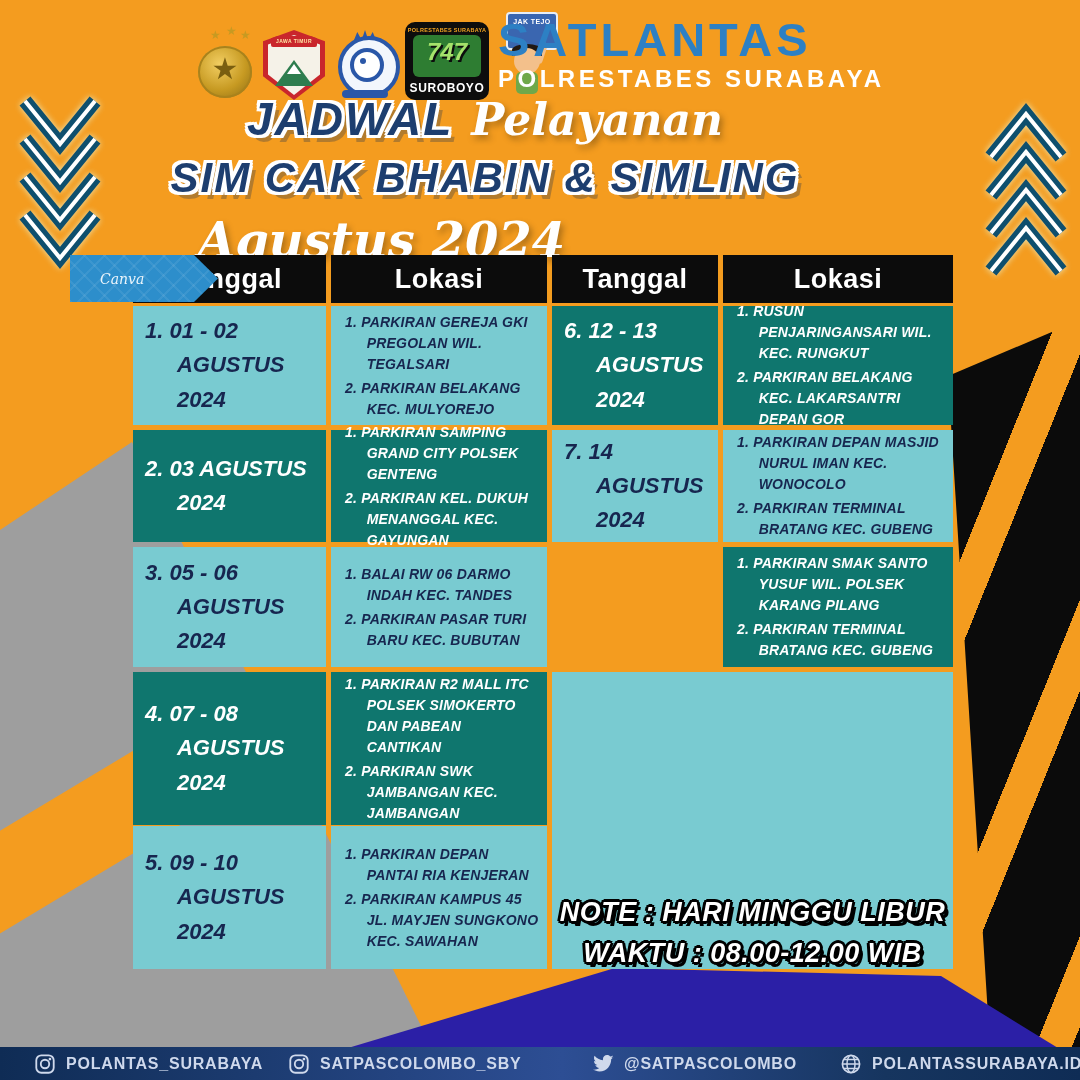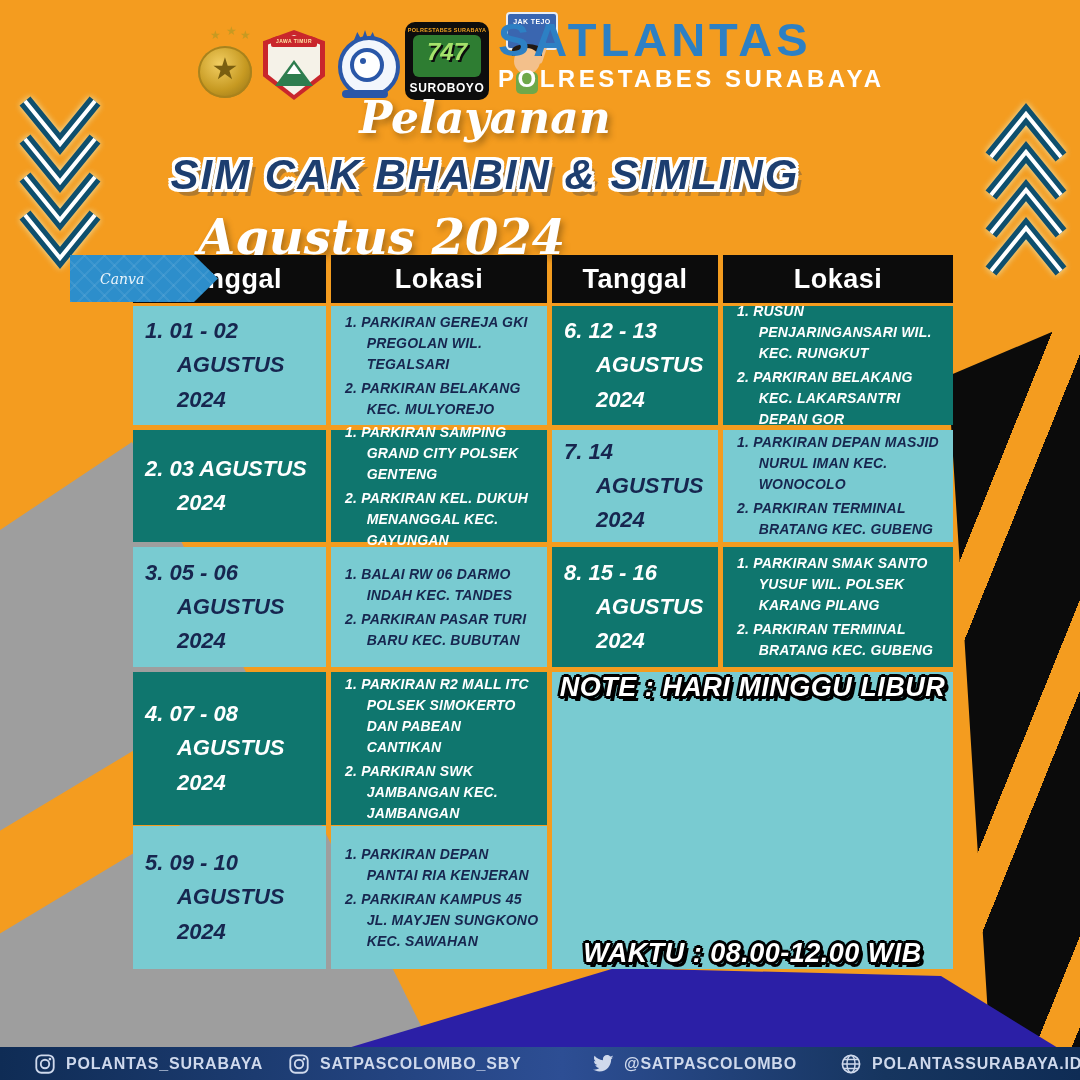--- a/index.html
+++ b/index.html
@@ -107,21 +107,21 @@
   .hcell{background:#0C0C0C;color:#fff;font-size:27px;font-weight:bold;
     display:flex;align-items:center;justify-content:center;letter-spacing:.5px;}
   .teal{background:#79CBD1;color:#17264F;}
   .indigo{background:#0f766e;color:#FFFFFF;}
   .tanggal{display:flex;align-items:center;padding:6px 8px 6px 12px;
     font-size:22px;font-weight:bold;font-style:italic;line-height:1.55;}
   .tanggal .hang{padding-left:1.45em;text-indent:-1.45em;}
   .lokasi{display:flex;flex-direction:column;justify-content:center;gap:3px;
     padding:8px 8px 8px 14px;font-size:14px;font-weight:bold;font-style:italic;line-height:1.5;}
   .loc-item{padding-left:1.55em;text-indent:-1.55em;letter-spacing:.2px;}
-  .note{display:flex;flex-direction:column;justify-content:space-between;align-items:center;gap:10px;
+  .note{display:flex;flex-direction:column;justify-content:flex-end;align-items:center;gap:10px;
     font-size:27px;font-weight:bold;font-style:italic;color:#fff;letter-spacing:.5px;}
   .note div{text-shadow:-2px -2px 0 #000,2px -2px 0 #000,-2px 2px 0 #000,2px 2px 0 #000,
     -3px 0 0 #000,3px 0 0 #000,0 -3px 0 #000,0 3px 0 #000,4px 5px 0 #000;}
 
   
   .c1{left:0;width:193px;} .c2{left:198px;width:216px;} .c3{left:419px;width:166px;} .c4{left:590px;width:230px;}
   .rH{top:0;height:48px;}
   .r1{top:51px;height:119px;} .r2{top:175px;height:112px;} .r3{top:292px;height:120px;}
   .r4{top:417px;height:153px;} .r5{top:571px;height:143px;}
   .noteCell{left:419px;width:401px;top:417px;height:297px;}
@@ -217,20 +217,21 @@
   </div>
 </div>
 
 <div class="abs brand">
   <div class="brand-title">SATLANTAS</div>
   <div class="brand-sub">POLRESTABES SURABAYA</div>
 </div>
 
 <div class="abs title-wrap">
   <div class="title-line1">
+    <span class="t-outline">JADWAL</span>
     <span class="t-script">Pelayanan</span>
   </div>
   <div class="title-line2 t-outline">SIM CAK BHABIN &amp; SIMLING</div>
   <div class="title-line3 t-script">Agustus 2024</div>
 </div>
 
 <div class="abs canva">
   <span>Canva</span>
 </div>
 
@@ -283,23 +284,20 @@
     <div class="loc-item">1. RUSUN PENJARINGANSARI WIL. KEC. RUNGKUT</div>
     <div class="loc-item">2. PARKIRAN BELAKANG KEC. LAKARSANTRI DEPAN GOR</div>
   </div>
   <div class="cell teal c3 r2 tanggal">
       <span class="hang">7. 14 AGUSTUS 2024</span>
     </div>
   <div class="cell teal c4 r2 lokasi">
     <div class="loc-item">1. PARKIRAN DEPAN MASJID NURUL IMAN KEC. WONOCOLO</div>
     <div class="loc-item">2. PARKIRAN TERMINAL BRATANG KEC. GUBENG</div>
   </div>
-  <div class="cell indigo c3 r3 tanggal">
-      <span class="hang">8. 15 - 16 AGUSTUS 2024</span>
-    </div>
   <div class="cell indigo c4 r3 lokasi">
     <div class="loc-item">1. PARKIRAN SMAK SANTO YUSUF WIL. POLSEK KARANG PILANG</div>
     <div class="loc-item">2. PARKIRAN TERMINAL BRATANG KEC. GUBENG</div>
   </div>
 
   <div class="cell teal noteCell note">
     <div>NOTE : HARI MINGGU LIBUR</div>
     <div>WAKTU : 08.00-12.00 WIB</div>
   </div>
 </div>

